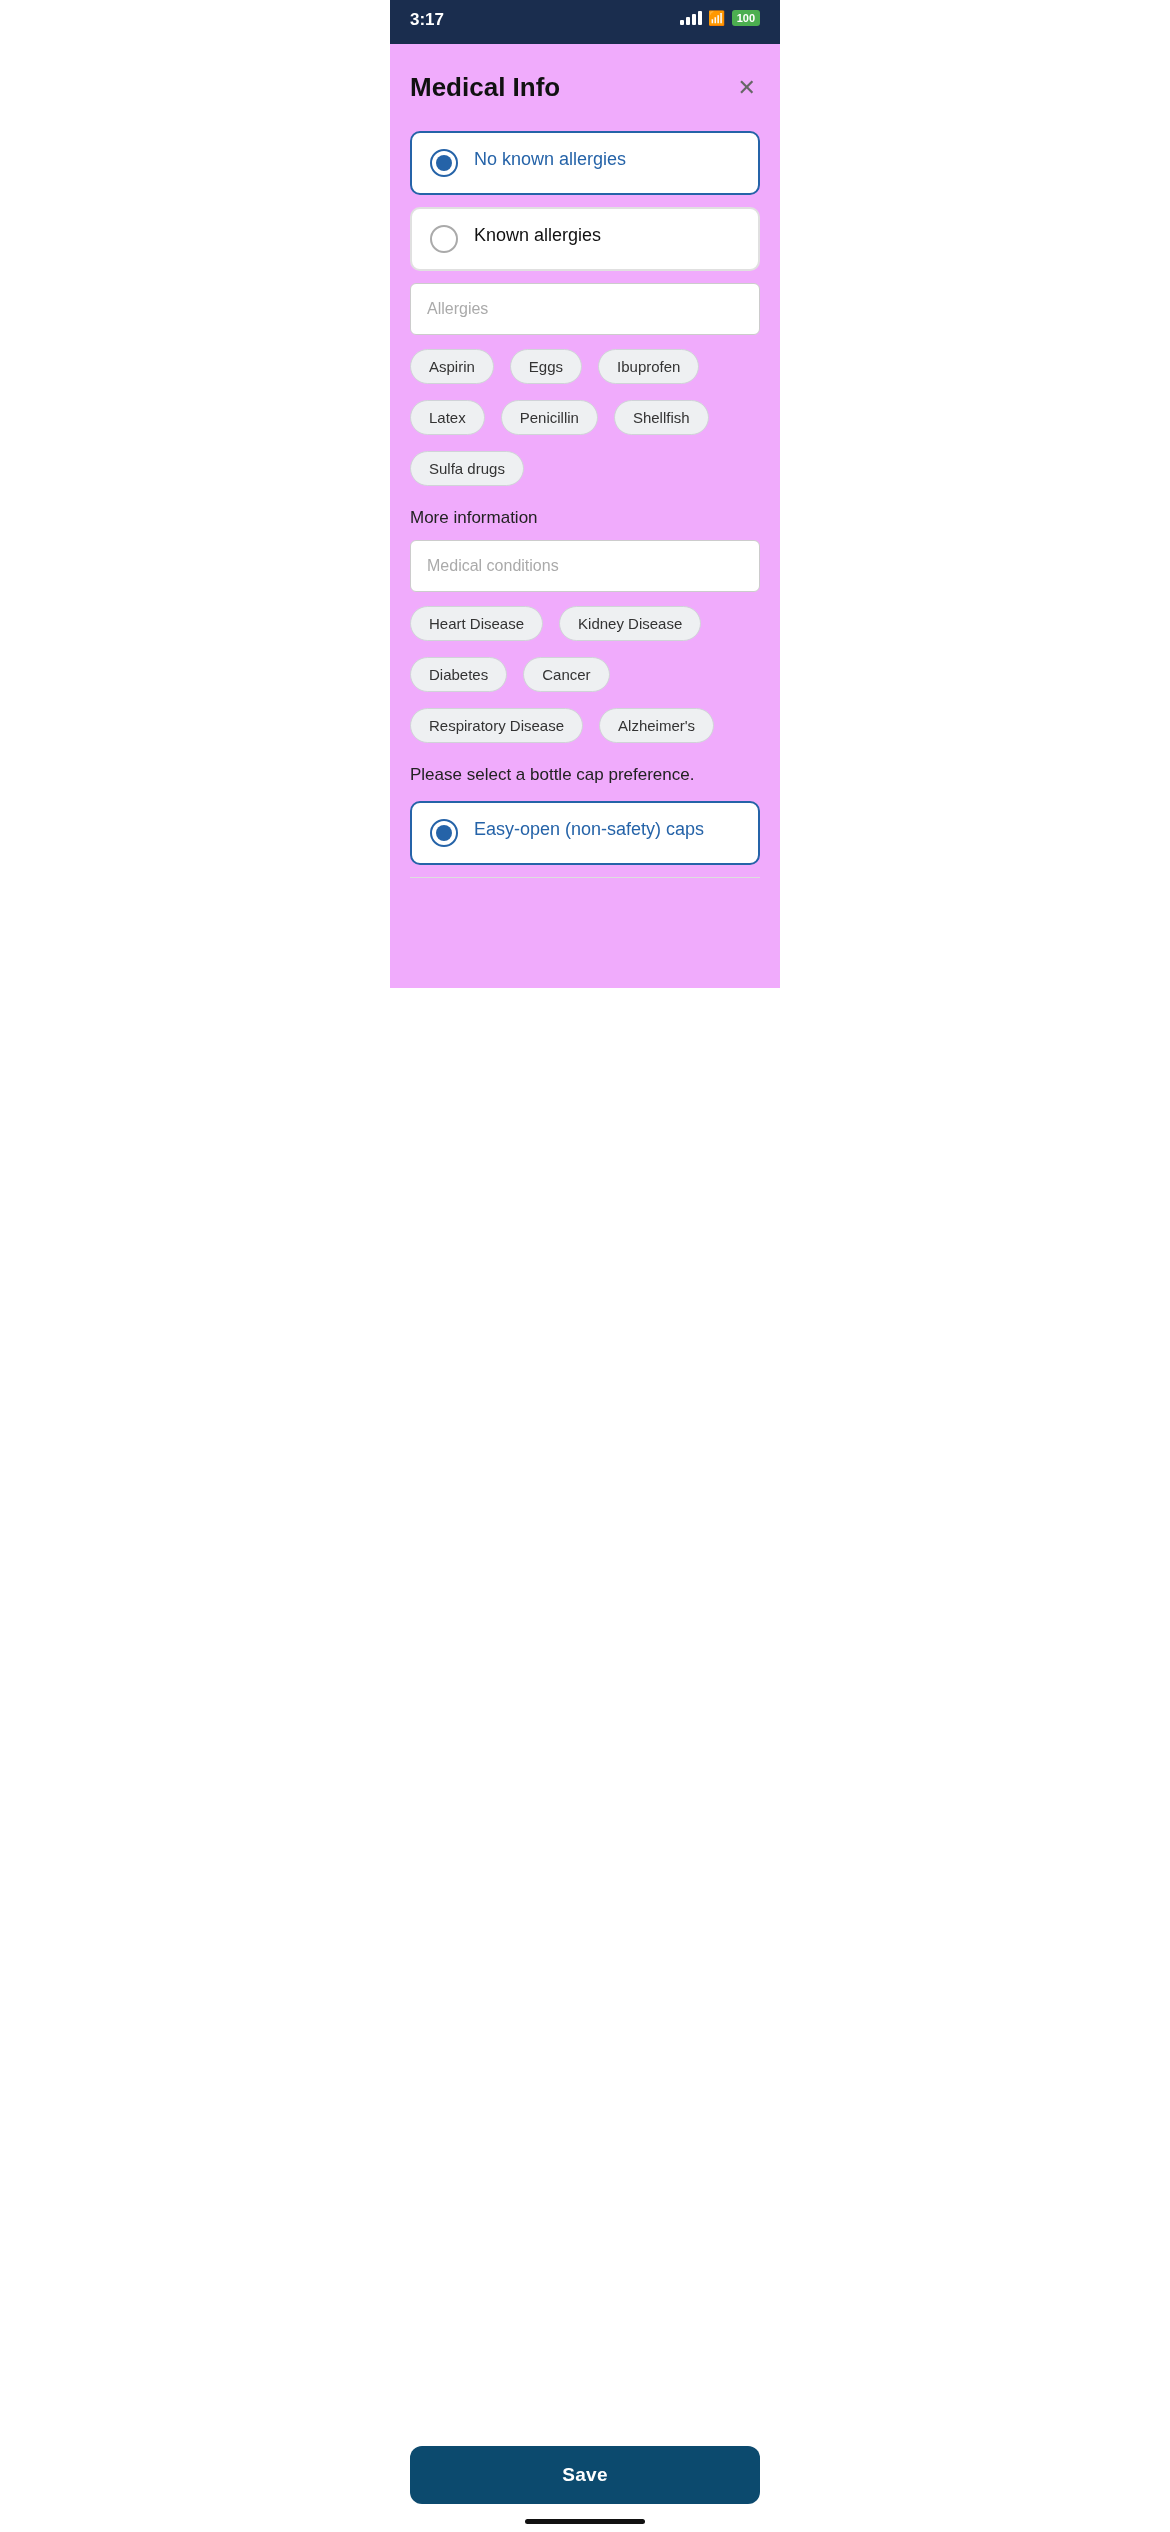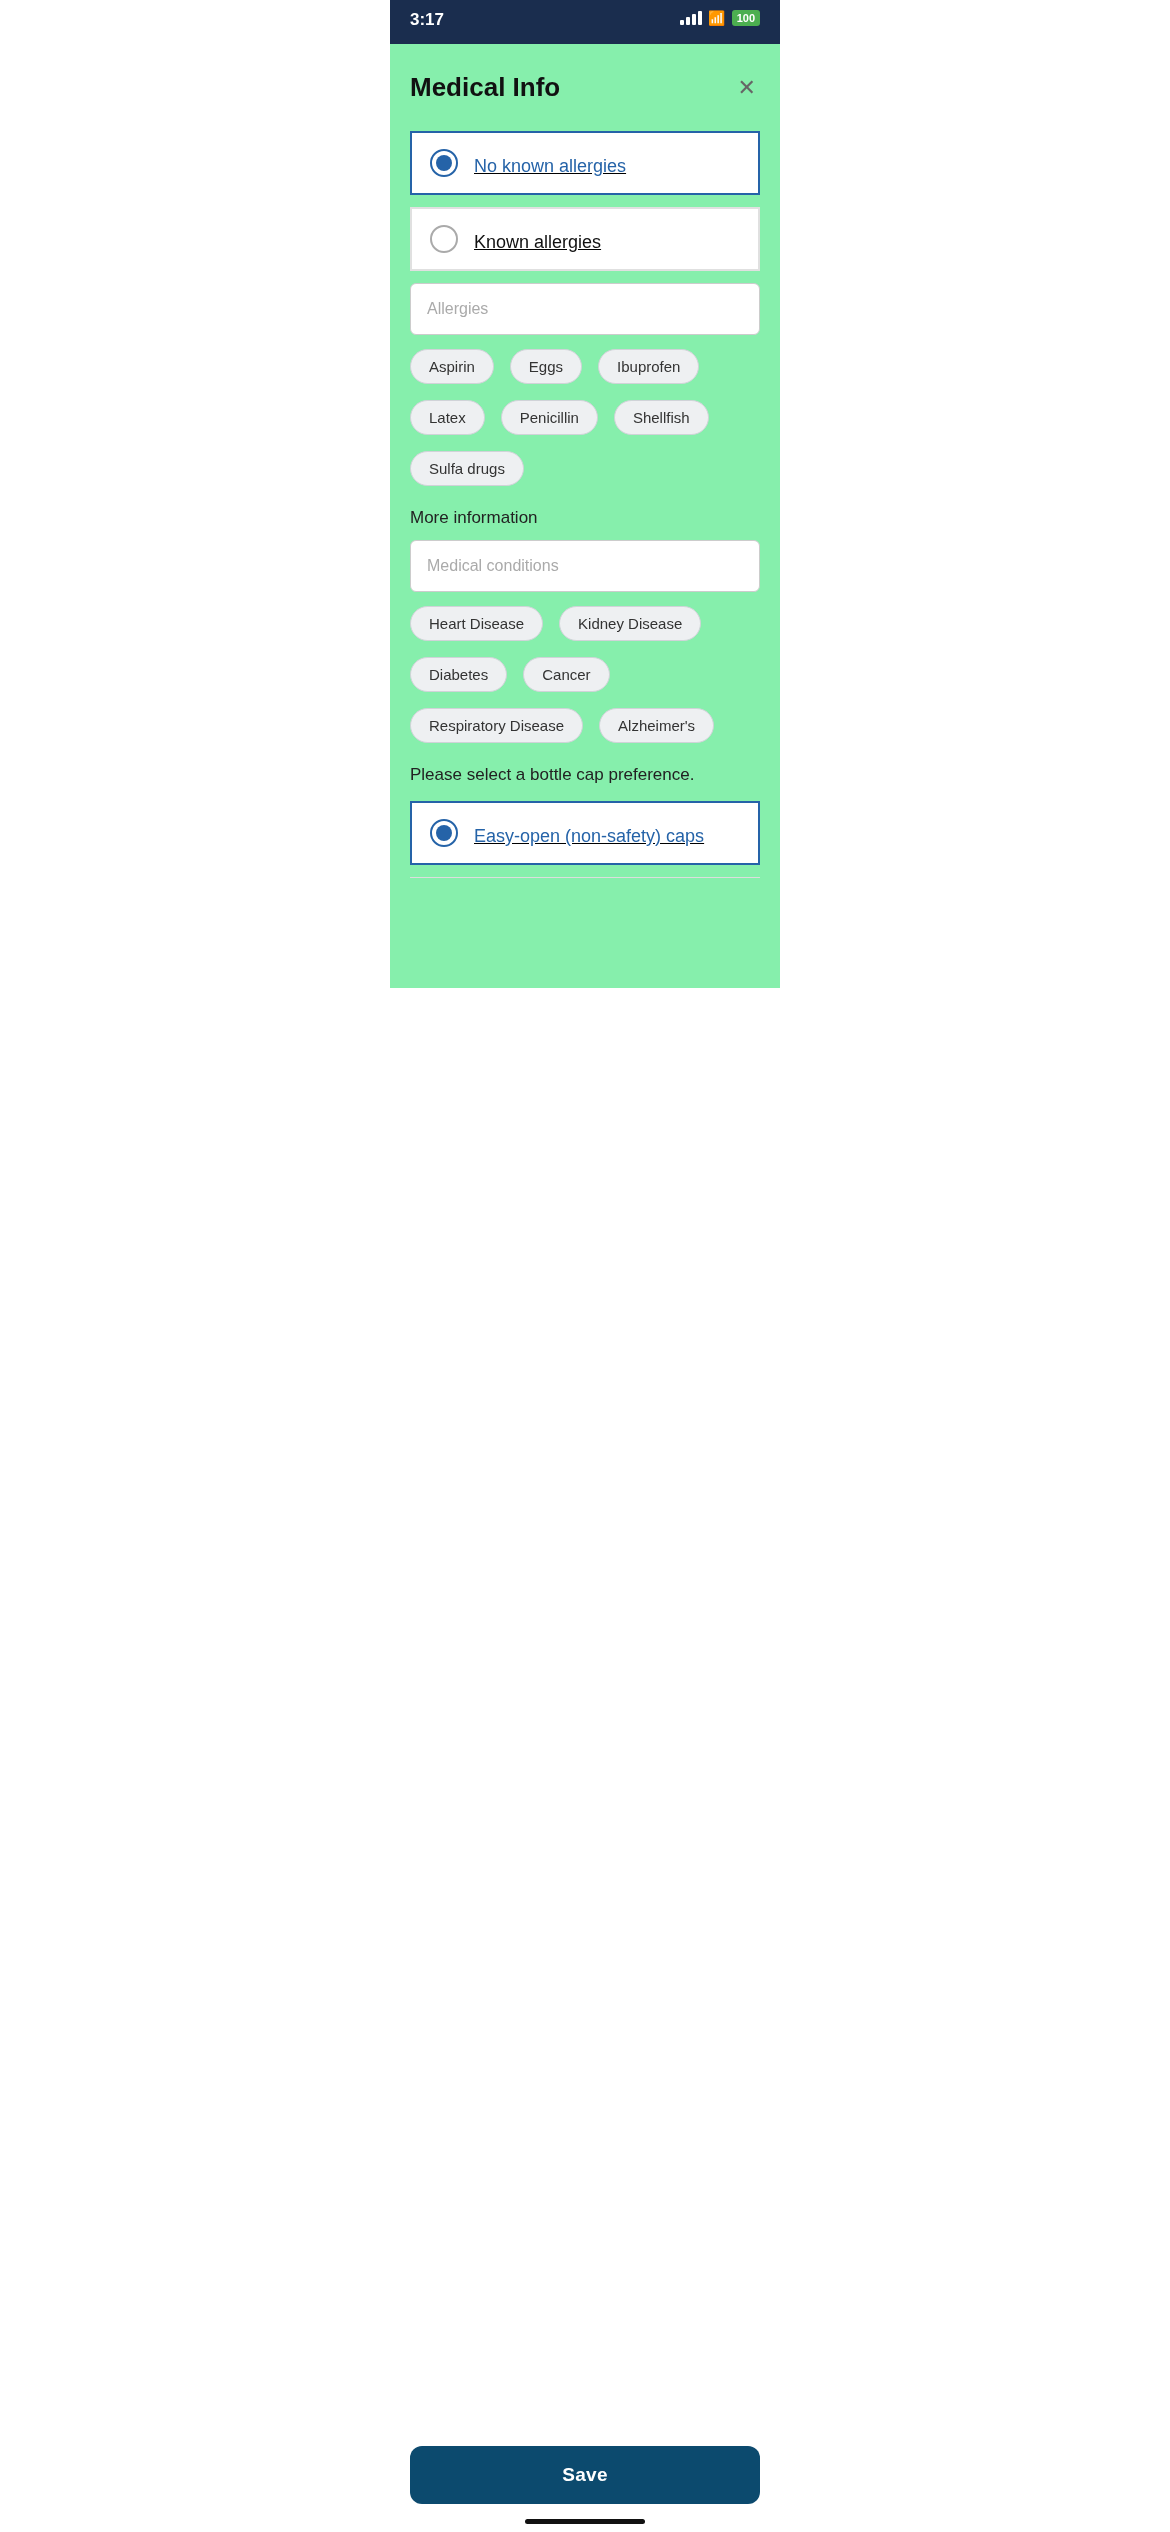--- a/index.html
+++ b/index.html
@@ -55,21 +55,21 @@
     .battery-badge {
       background: #4caf50;
       color: #fff;
       font-size: 11px;
       font-weight: 700;
       padding: 2px 5px;
       border-radius: 3px;
     }
 
     .page-container {
-      background: #86efac;
+      background: #f0abfc;
       padding: 20px 20px 100px 20px;
     }
 
     .header {
       display: flex;
       justify-content: space-between;
       align-items: center;
       margin-bottom: 28px;
       padding-top: 8px;
     }
@@ -85,28 +85,27 @@
       border: none;
       cursor: pointer;
       color: #666;
       font-size: 22px;
       line-height: 1;
       padding: 4px;
     }
 
     .radio-option {
       display: flex;
-      align-items: flex-end;
+      align-items: flex-start;
       border: 2px solid #e0e0e0;
-      border-radius: 0;
+      border-radius: 10px;
       padding: 16px 18px;
       margin-bottom: 12px;
       cursor: pointer;
       background: #fff;
-      text-decoration: underline;
     }
 
     .radio-option.selected {
       border-color: #2563a8;
     }
 
     .radio-circle {
       width: 28px;
       height: 28px;
       border-radius: 50%;

